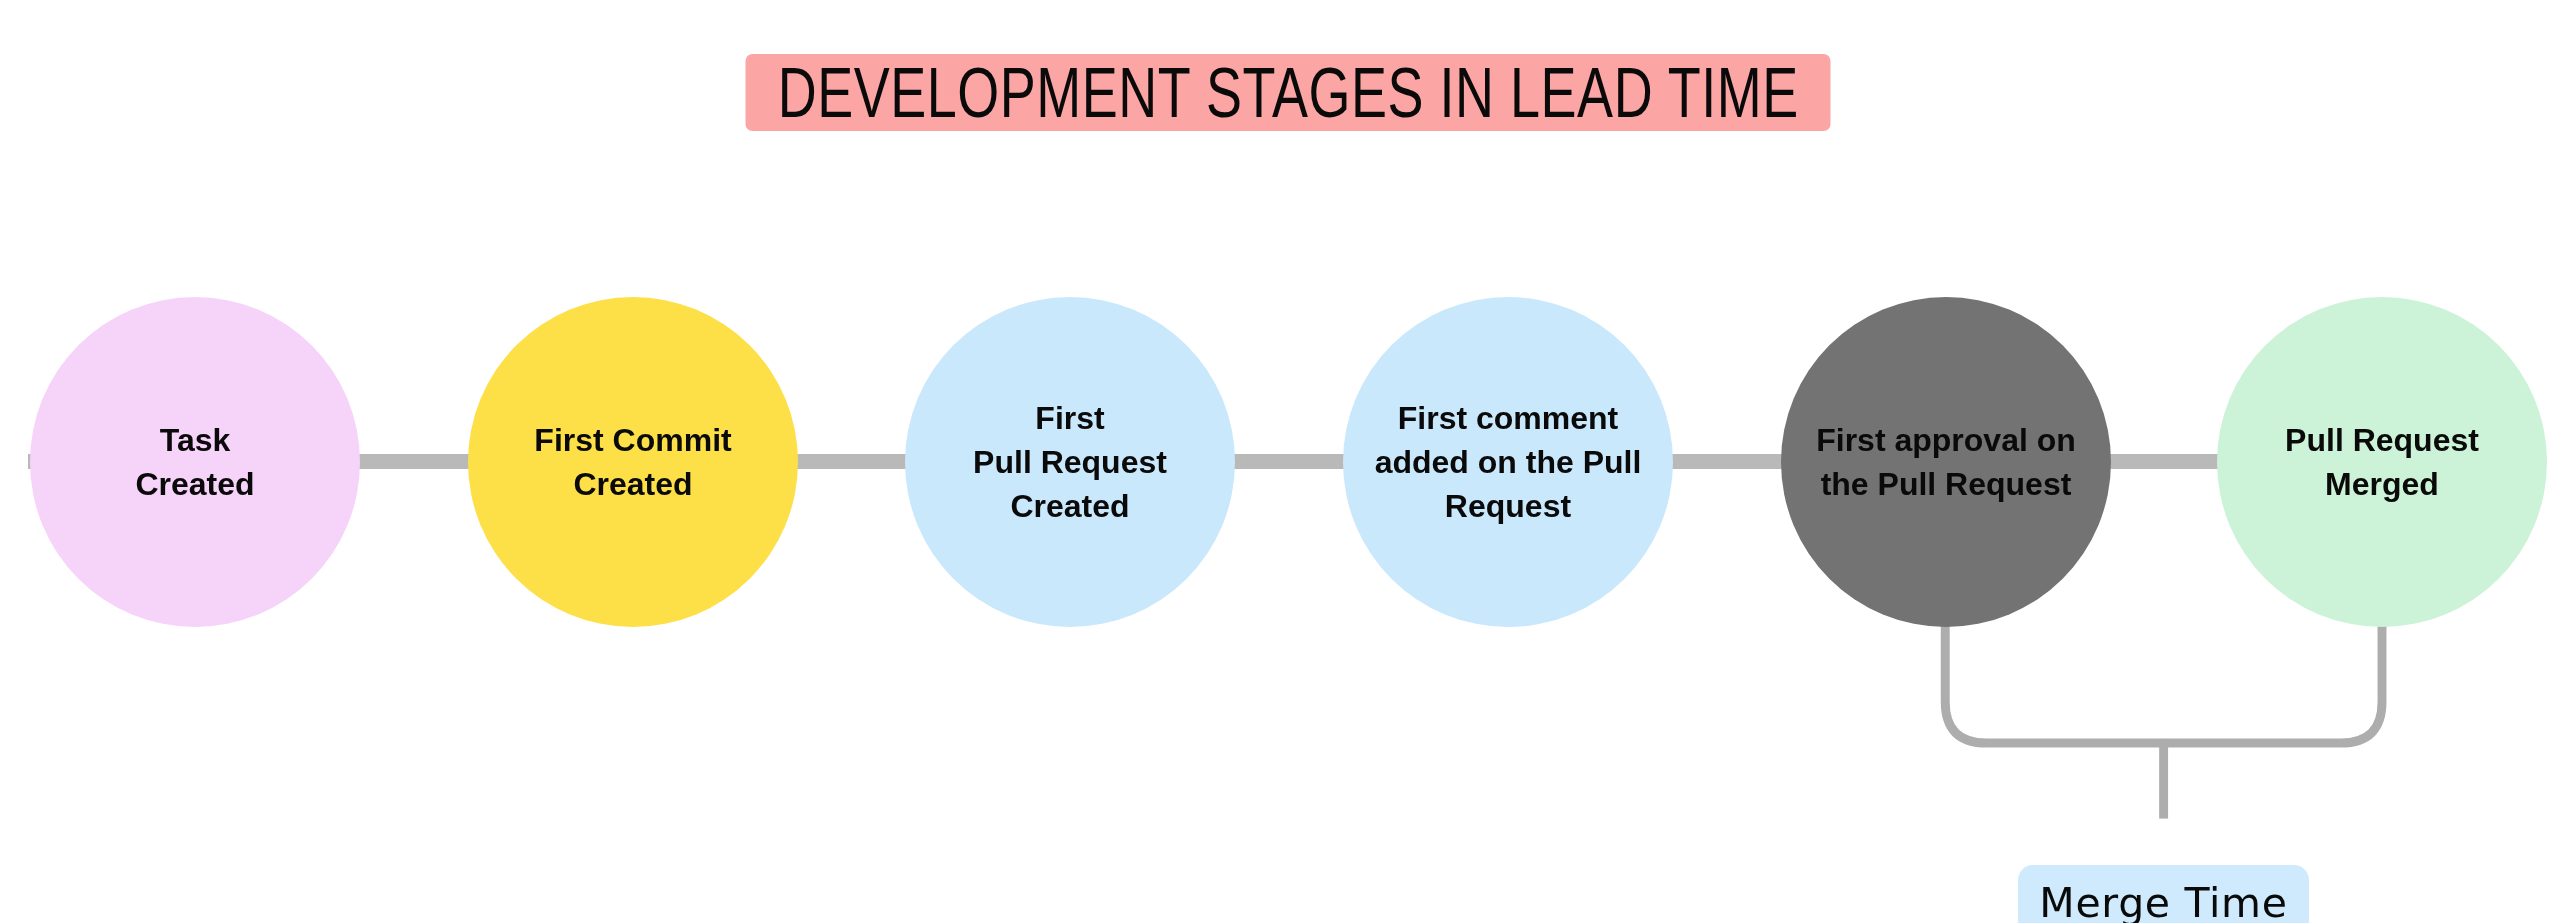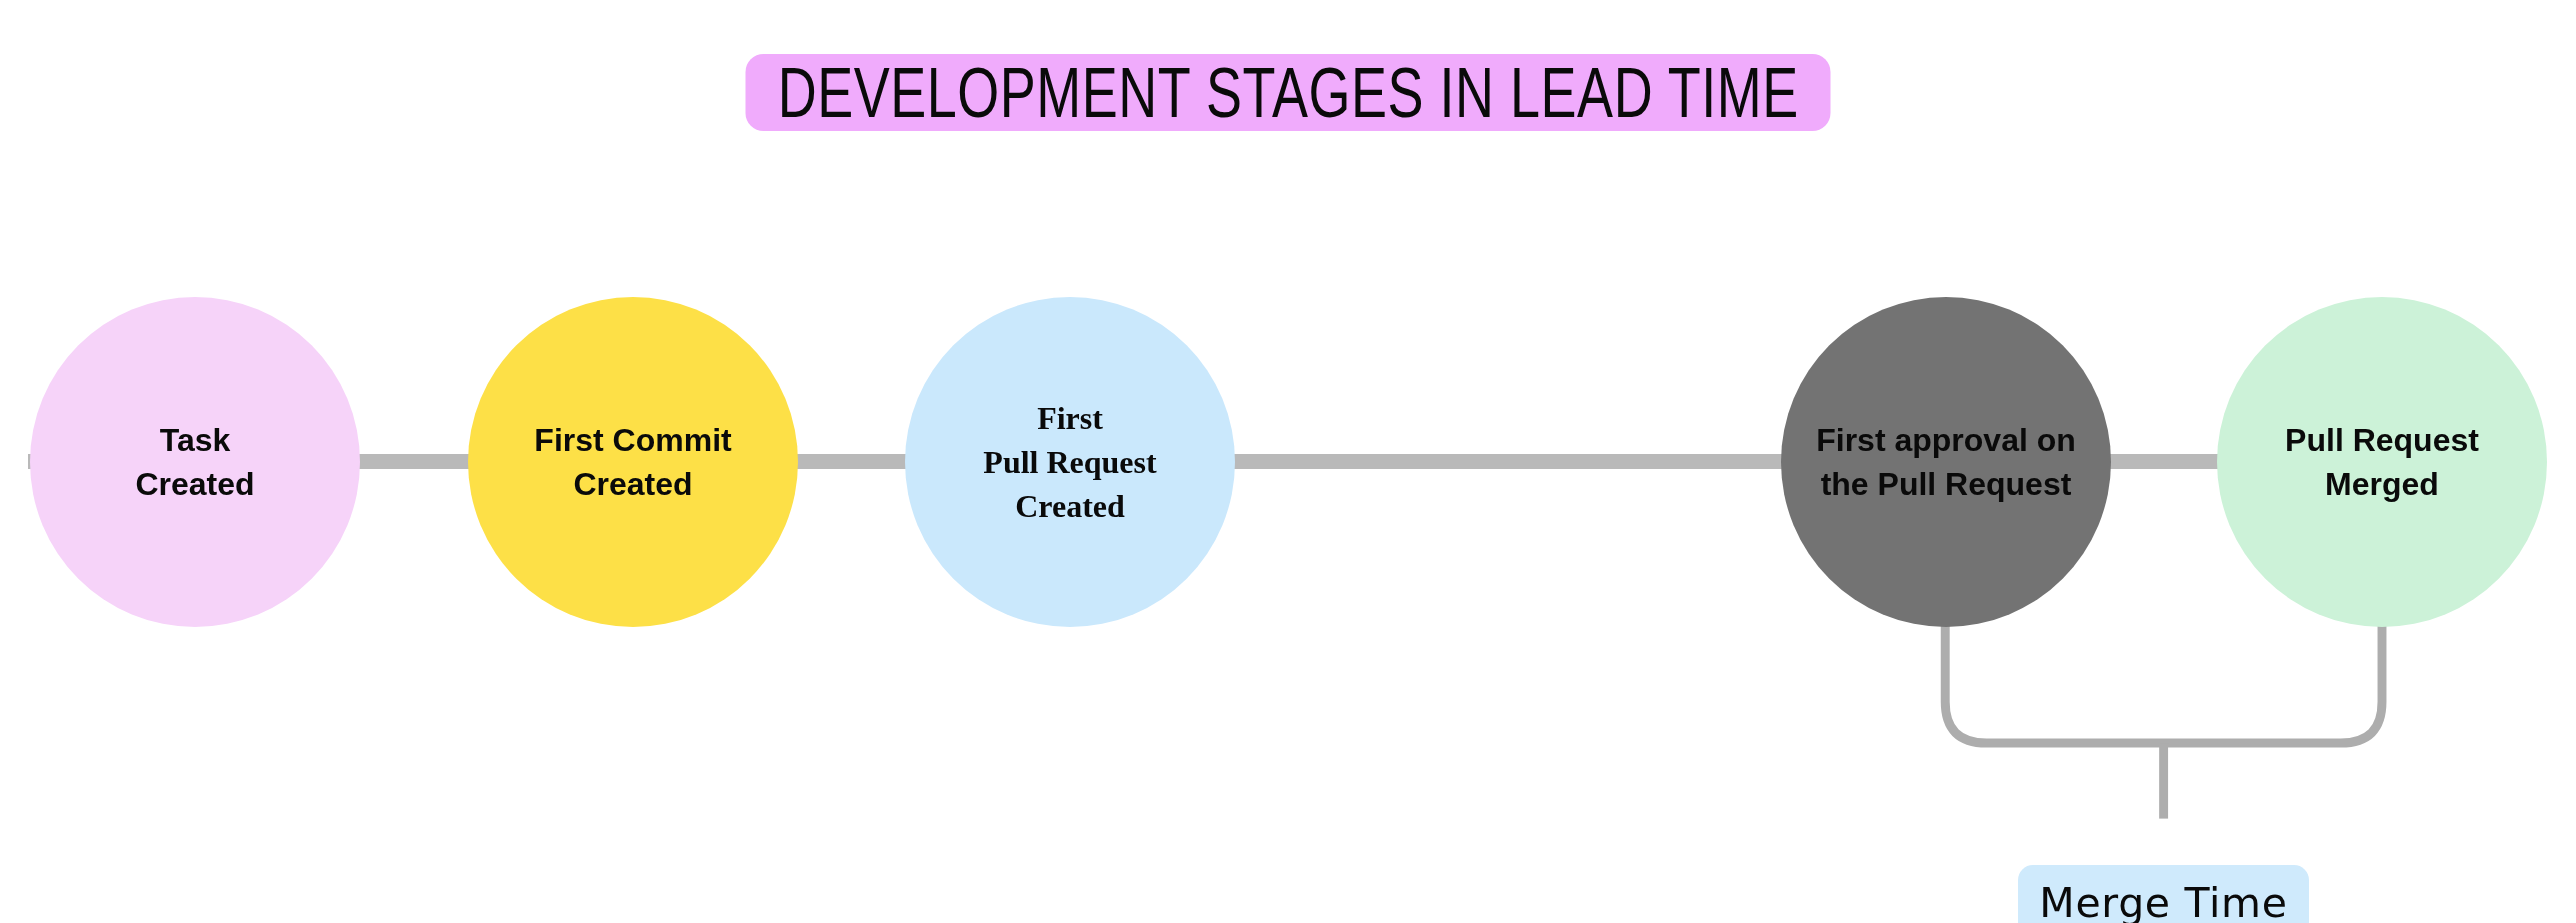--- a/index.html
+++ b/index.html
@@ -64,21 +64,21 @@
   .stage-label {
     font-size: 32px;
     font-weight: 700;
     line-height: 1.38;
     color: #0a0a0a;
     white-space: pre-line;
     padding: 0 20.6px;
   }
   .stage-1 { left: 30px;   background: #f6d3f9; text-align: center; }
   .stage-2 { left: 468px;  background: #cae8fc; }
-  .stage-3 { left: 905px; background: #cae8fc; font-family: Liberation Serif, serif; }
+  .stage-3 { left: 905px; background: #cae8fc; }
   .stage-4 { left: 1343px; background: #cae8fc; }
   .stage-5 { left: 1781px; background: #cae8fc; }
   .stage-6 { left: 2217px; background: #ccf2d8; }
 
   
   .bracket-svg {
     position: absolute;
     left: 0;
     top: 0;
     width: 2576px;
@@ -107,38 +107,43 @@
     color: #0a0a0a;
     letter-spacing: 0.7px;
     white-space: nowrap;
   }
 </style>
 </head>
 <body>
 
 <div class="canvas">
 
-  <div class="title-banner" style="background: #f0abfc; border-radius: 18px;">
+  <div class="title-banner" style="background: #fca5a5;">
     <span class="title-text">DEVELOPMENT STAGES IN LEAD TIME</span>
   </div>
 
   <div class="timeline-line" style="background: rgb(185, 185, 185);"></div>
 
   <div class="stage stage-1" style="background: rgb(246, 211, 249);">
     <span class="stage-label">Task
 Created</span>
   </div>
   <div class="stage stage-2" style="background: #fde047;">
     <span class="stage-label">First Commit
 Created</span>
   </div>
   <div class="stage stage-3" style="background: rgb(202, 232, 252);">
     <span class="stage-label">First
 Pull Request
 Created</span>
+  </div>
+  <div class="stage stage-4" style="background: rgb(202, 232, 252);">
+    <span class="stage-label">First comment
+added on the Pull
+Request</span>
   </div>
   <div class="stage stage-5" style="background: #737373; justify-content: center;">
     <span class="stage-label">First approval on
 the Pull Request</span>
   </div>
   <div class="stage stage-6" style="background: rgb(204, 242, 216);">
     <span class="stage-label">Pull Request
 Merged</span>
   </div>
 

